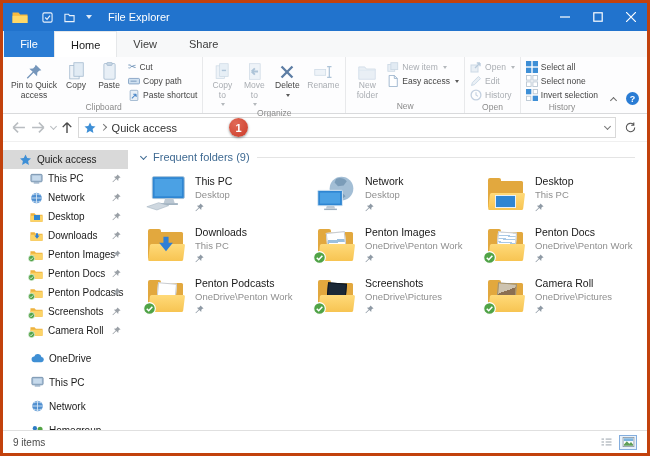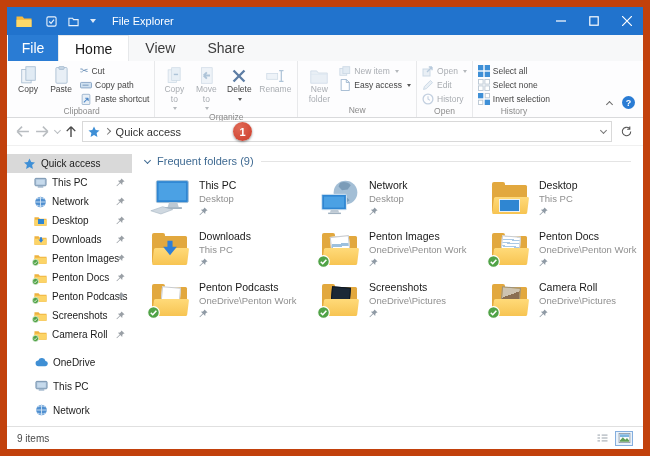--- a/index.html
+++ b/index.html
@@ -1,34 +1,34 @@
 <!DOCTYPE html>
 <html><head>
 <meta charset="utf-8">
 <style>
   html,body{margin:0;padding:0;background:#9aa7b4;}
   *{box-sizing:border-box;}
   .window{
     width:650px;height:456px;margin:0;position:relative;
-    border:7px solid #c2410c;background:#fff;overflow:hidden;
+    border:3px solid #c2410c;background:#fff;overflow:hidden;
     display:flex;flex-direction:column;
     font-family:"Liberation Sans","DejaVu Sans",sans-serif;color:#222;
   }
   
   .titlebar{height:28px;flex:0 0 auto;background:#2173cd;display:flex;align-items:center;color:#fff;}
   .tb-ico{width:16px;height:13px;margin-left:9px;flex:0 0 auto;}
   .qat{display:flex;align-items:center;gap:11px;margin-left:14px;}
   .qat svg{width:11px;height:11px;}
   .qat .qcaret{width:0;height:0;border:3px solid transparent;border-top:4px solid #dfeaf7;margin-top:3px;}
   .tb-title{margin-left:16px;font-size:11px;color:#fff;}
   .tb-sp{flex:1;}
   .winbtn{width:33px;height:28px;display:flex;align-items:center;justify-content:center;}
   .winbtn svg{width:10px;height:10px;stroke:#fff;fill:none;stroke-width:1.2;}
   
-  .tabrow{height:26px;flex:0 0 auto;display:flex;background:#f7f8f9;font-size:14px;}
+  .tabrow{height:26px;flex:0 0 auto;display:flex;background:#f7f8f9;font-size:11px;}
   .tab-file{width:50px;background:#2a7cd4;color:#fff;display:flex;align-items:center;justify-content:center;margin-left:1px;}
   .tab{padding:0 16px;display:flex;align-items:center;color:#3c3c3c;}
   .tab.active{background:#fff;border:1px solid #e6e8ea;border-bottom:none;color:#191919;}
   
   .ribbon{height:57px;flex:0 0 auto;background:#fdfdfe;border-bottom:1px solid #d9dadc;display:flex;position:relative;padding-left:2px;}
   .rgroup{display:flex;flex-direction:column;border-right:1px solid #e8e9eb;padding:0 3px;}
   .rbody{flex:1;display:flex;align-items:flex-start;}
   .rlabel{text-align:center;font-size:8.5px;color:#8b8b8b;padding-bottom:2px;}
   .bigbtn{display:flex;flex-direction:column;align-items:center;text-align:center;font-size:8.5px;line-height:1.12;color:#454545;padding:3px 2px 0 2px;}
   .bigbtn .bico{height:20px;display:flex;align-items:flex-end;justify-content:center;margin-bottom:1px;}
@@ -315,20 +315,28 @@
   <div class="tabrow">
     <div class="tab-file">File</div>
     <div class="tab active">Home</div>
     <div class="tab">View</div>
     <div class="tab">Share</div>
   </div>
 
   <div class="ribbon">
     <div class="rgroup">
       <div class="rbody">
+        <div class="bigbtn" style="width:52px">
+          <span class="bico">
+              <svg class="ri" style="width:16px;height:16px;color:#7596bb">
+                <use href="#i-pin"></use>
+              </svg>
+            </span>
+          <span>Pin to Quick access</span>
+        </div>
         <div class="bigbtn" style="width:32px">
           <span class="bico">
               <svg style="width:15px;height:18px">
                 <use href="#i-copy"></use>
               </svg>
             </span>
           <span>Copy</span>
         </div>
         <div class="bigbtn" style="width:34px">
           <span class="bico">

